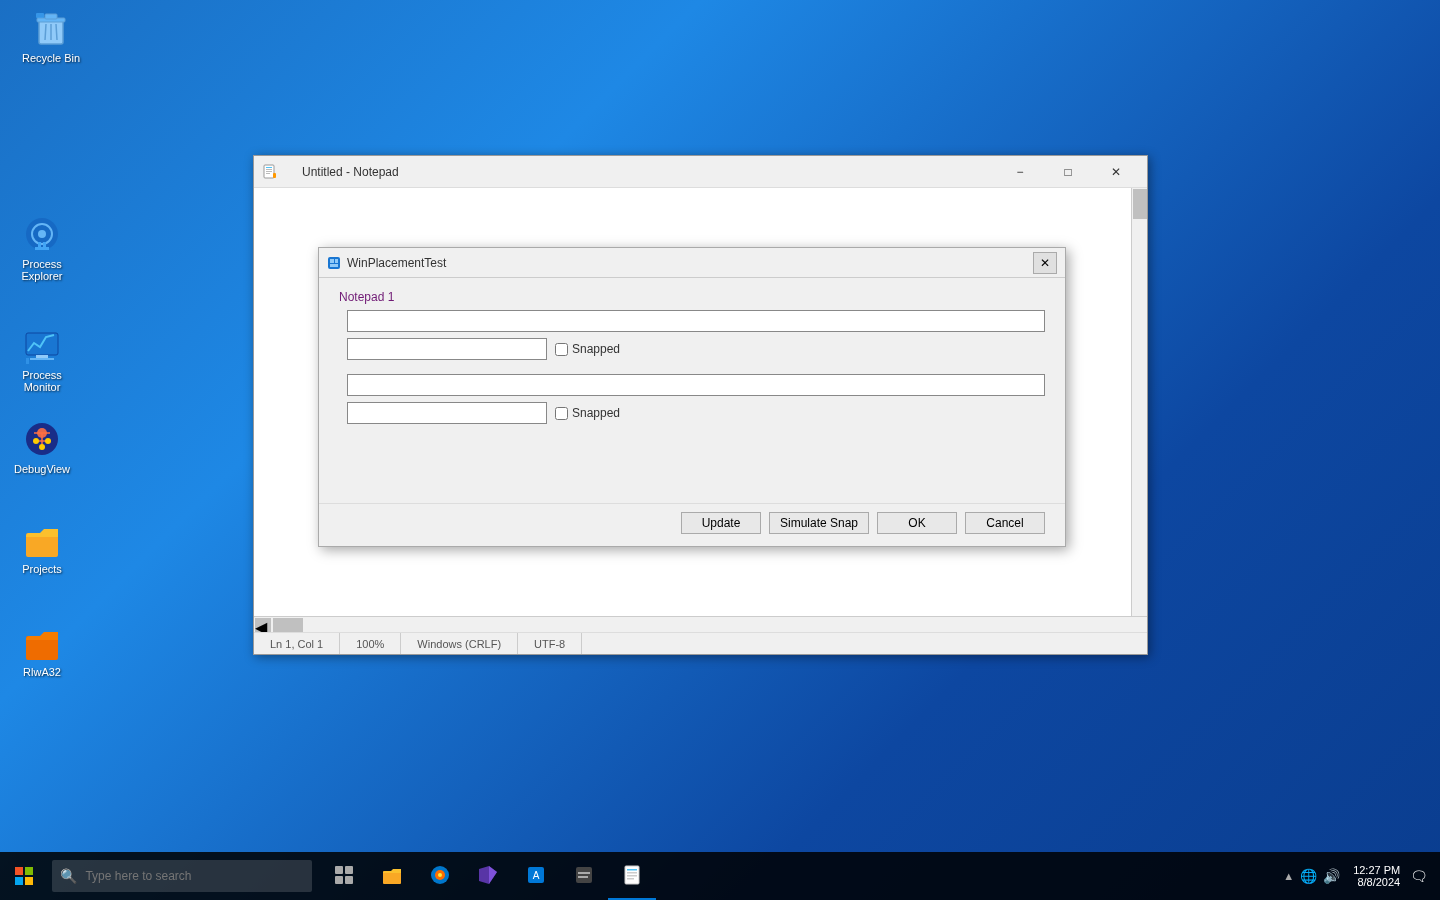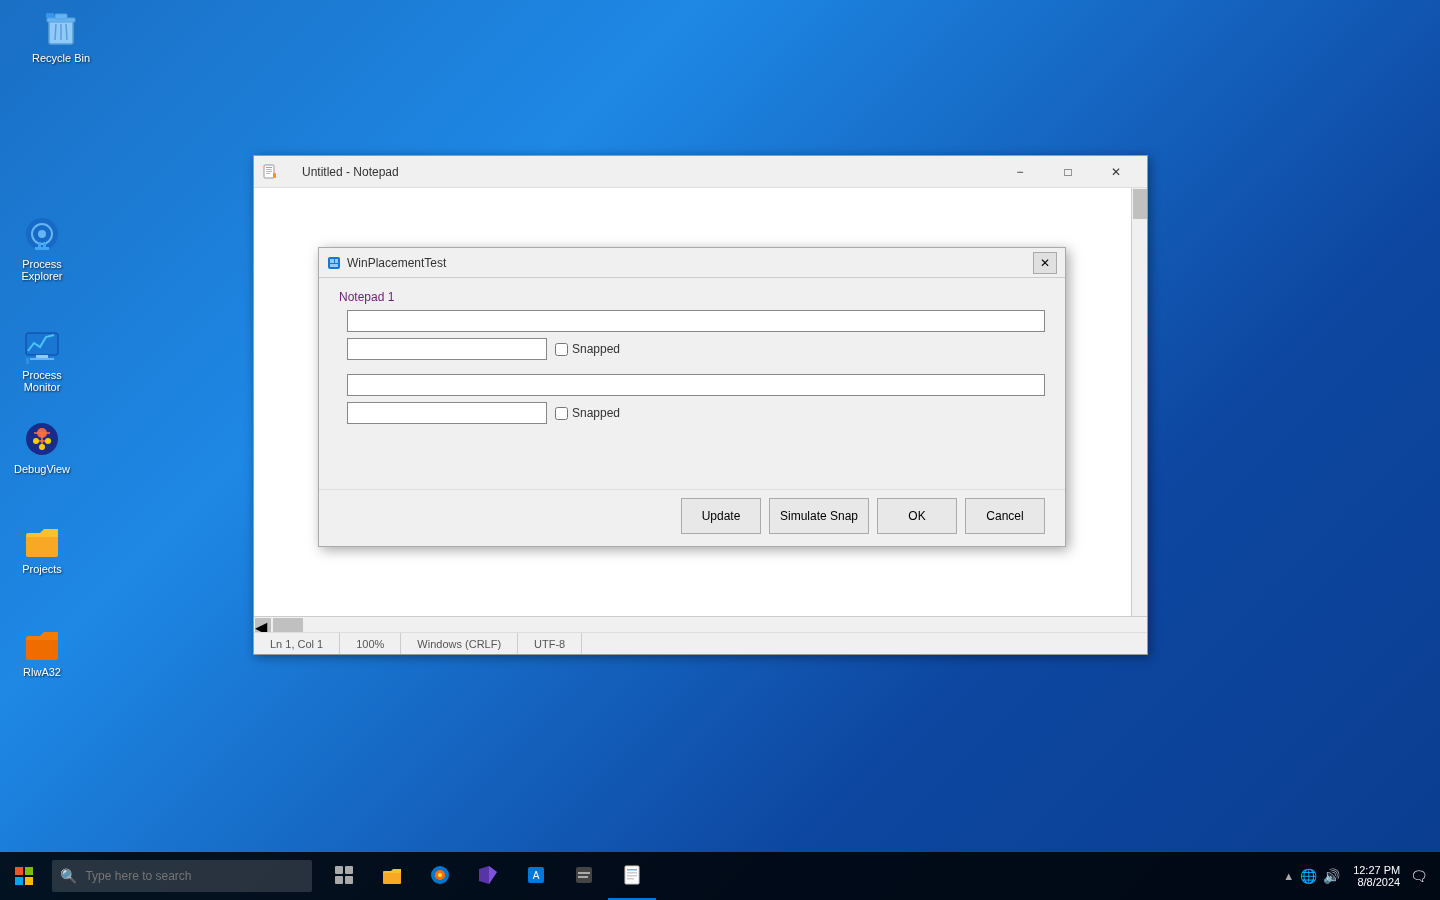--- a/index.html
+++ b/index.html
@@ -262,21 +262,21 @@
       display: flex;
       justify-content: flex-end;
       padding: 8px 20px 12px;
       gap: 8px;
       border-top: 1px solid #ddd;
       flex-shrink: 0;
     }
 
     .dialog-btn {
       width: 80px;
-      height: 36px;
+      height: 22px;
       border: 1px solid #aaa;
       background: #e8e8e8;
       font-size: 12px;
       cursor: pointer;
       display: flex;
       align-items: center;
       justify-content: center;
     }
 
     
@@ -366,21 +366,21 @@
       flex-direction: column;
       align-items: flex-end;
       font-size: 11px;
     }
   </style>
 </head>
 <body>
 
 <div style="width:1440px;height:900px;position:relative;">
 
-  <div class="desktop-icon" style="position:absolute;top:4px;left:21px;">
+  <div class="desktop-icon" style="position:absolute;top:4px;left:11px;">
     <div class="icon-img">
       <svg viewBox="0 0 40 40" width="40" height="40">
         <rect x="8" y="12" width="24" height="24" rx="2" fill="#90caf9" stroke="#5c9ed6" stroke-width="1.5"></rect>
         <rect x="6" y="10" width="28" height="4" rx="1" fill="#64b5f6" stroke="#5c9ed6" stroke-width="1"></rect>
         <rect x="14" y="6" width="12" height="5" rx="1" fill="#64b5f6" stroke="#5c9ed6" stroke-width="1"></rect>
         <line x1="15" y1="16" x2="14" y2="32" stroke="#5c9ed6" stroke-width="1.5"></line>
         <line x1="20" y1="16" x2="20" y2="32" stroke="#5c9ed6" stroke-width="1.5"></line>
         <line x1="25" y1="16" x2="26" y2="32" stroke="#5c9ed6" stroke-width="1.5"></line>
         <rect x="5" y="5" width="8" height="5" rx="1" fill="#42a5f5" opacity="0.7"></rect>
       </svg>

